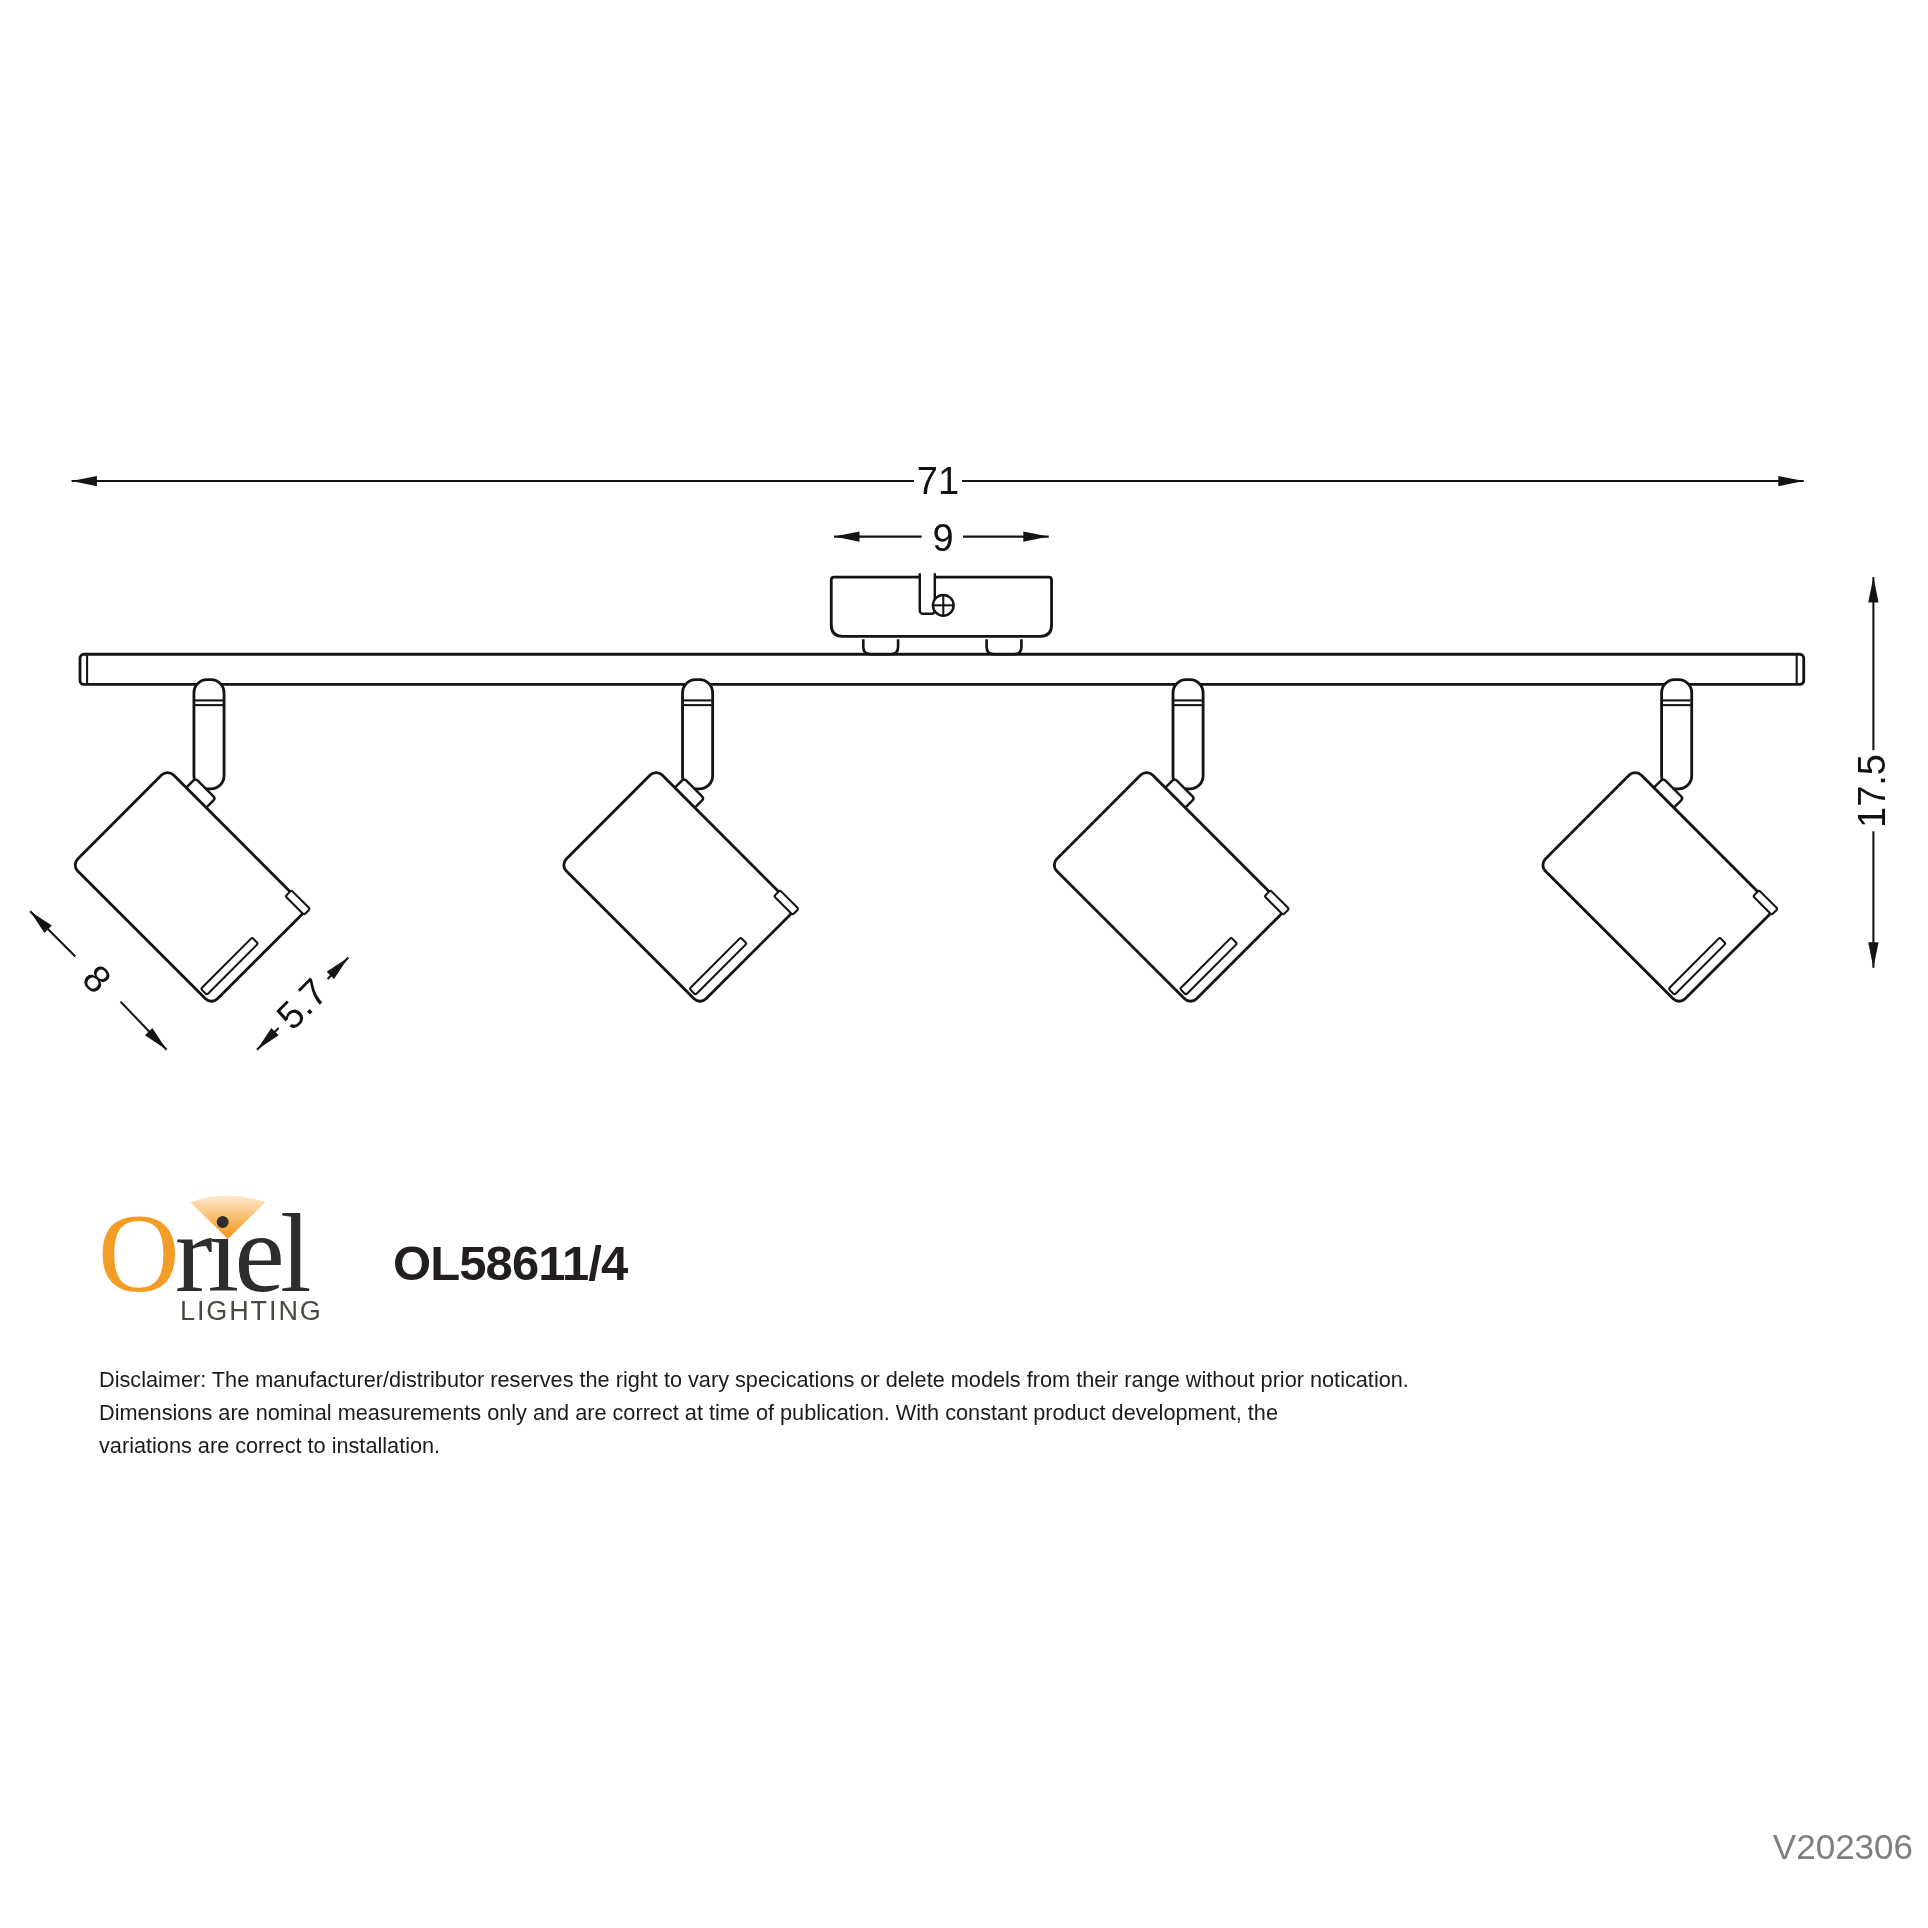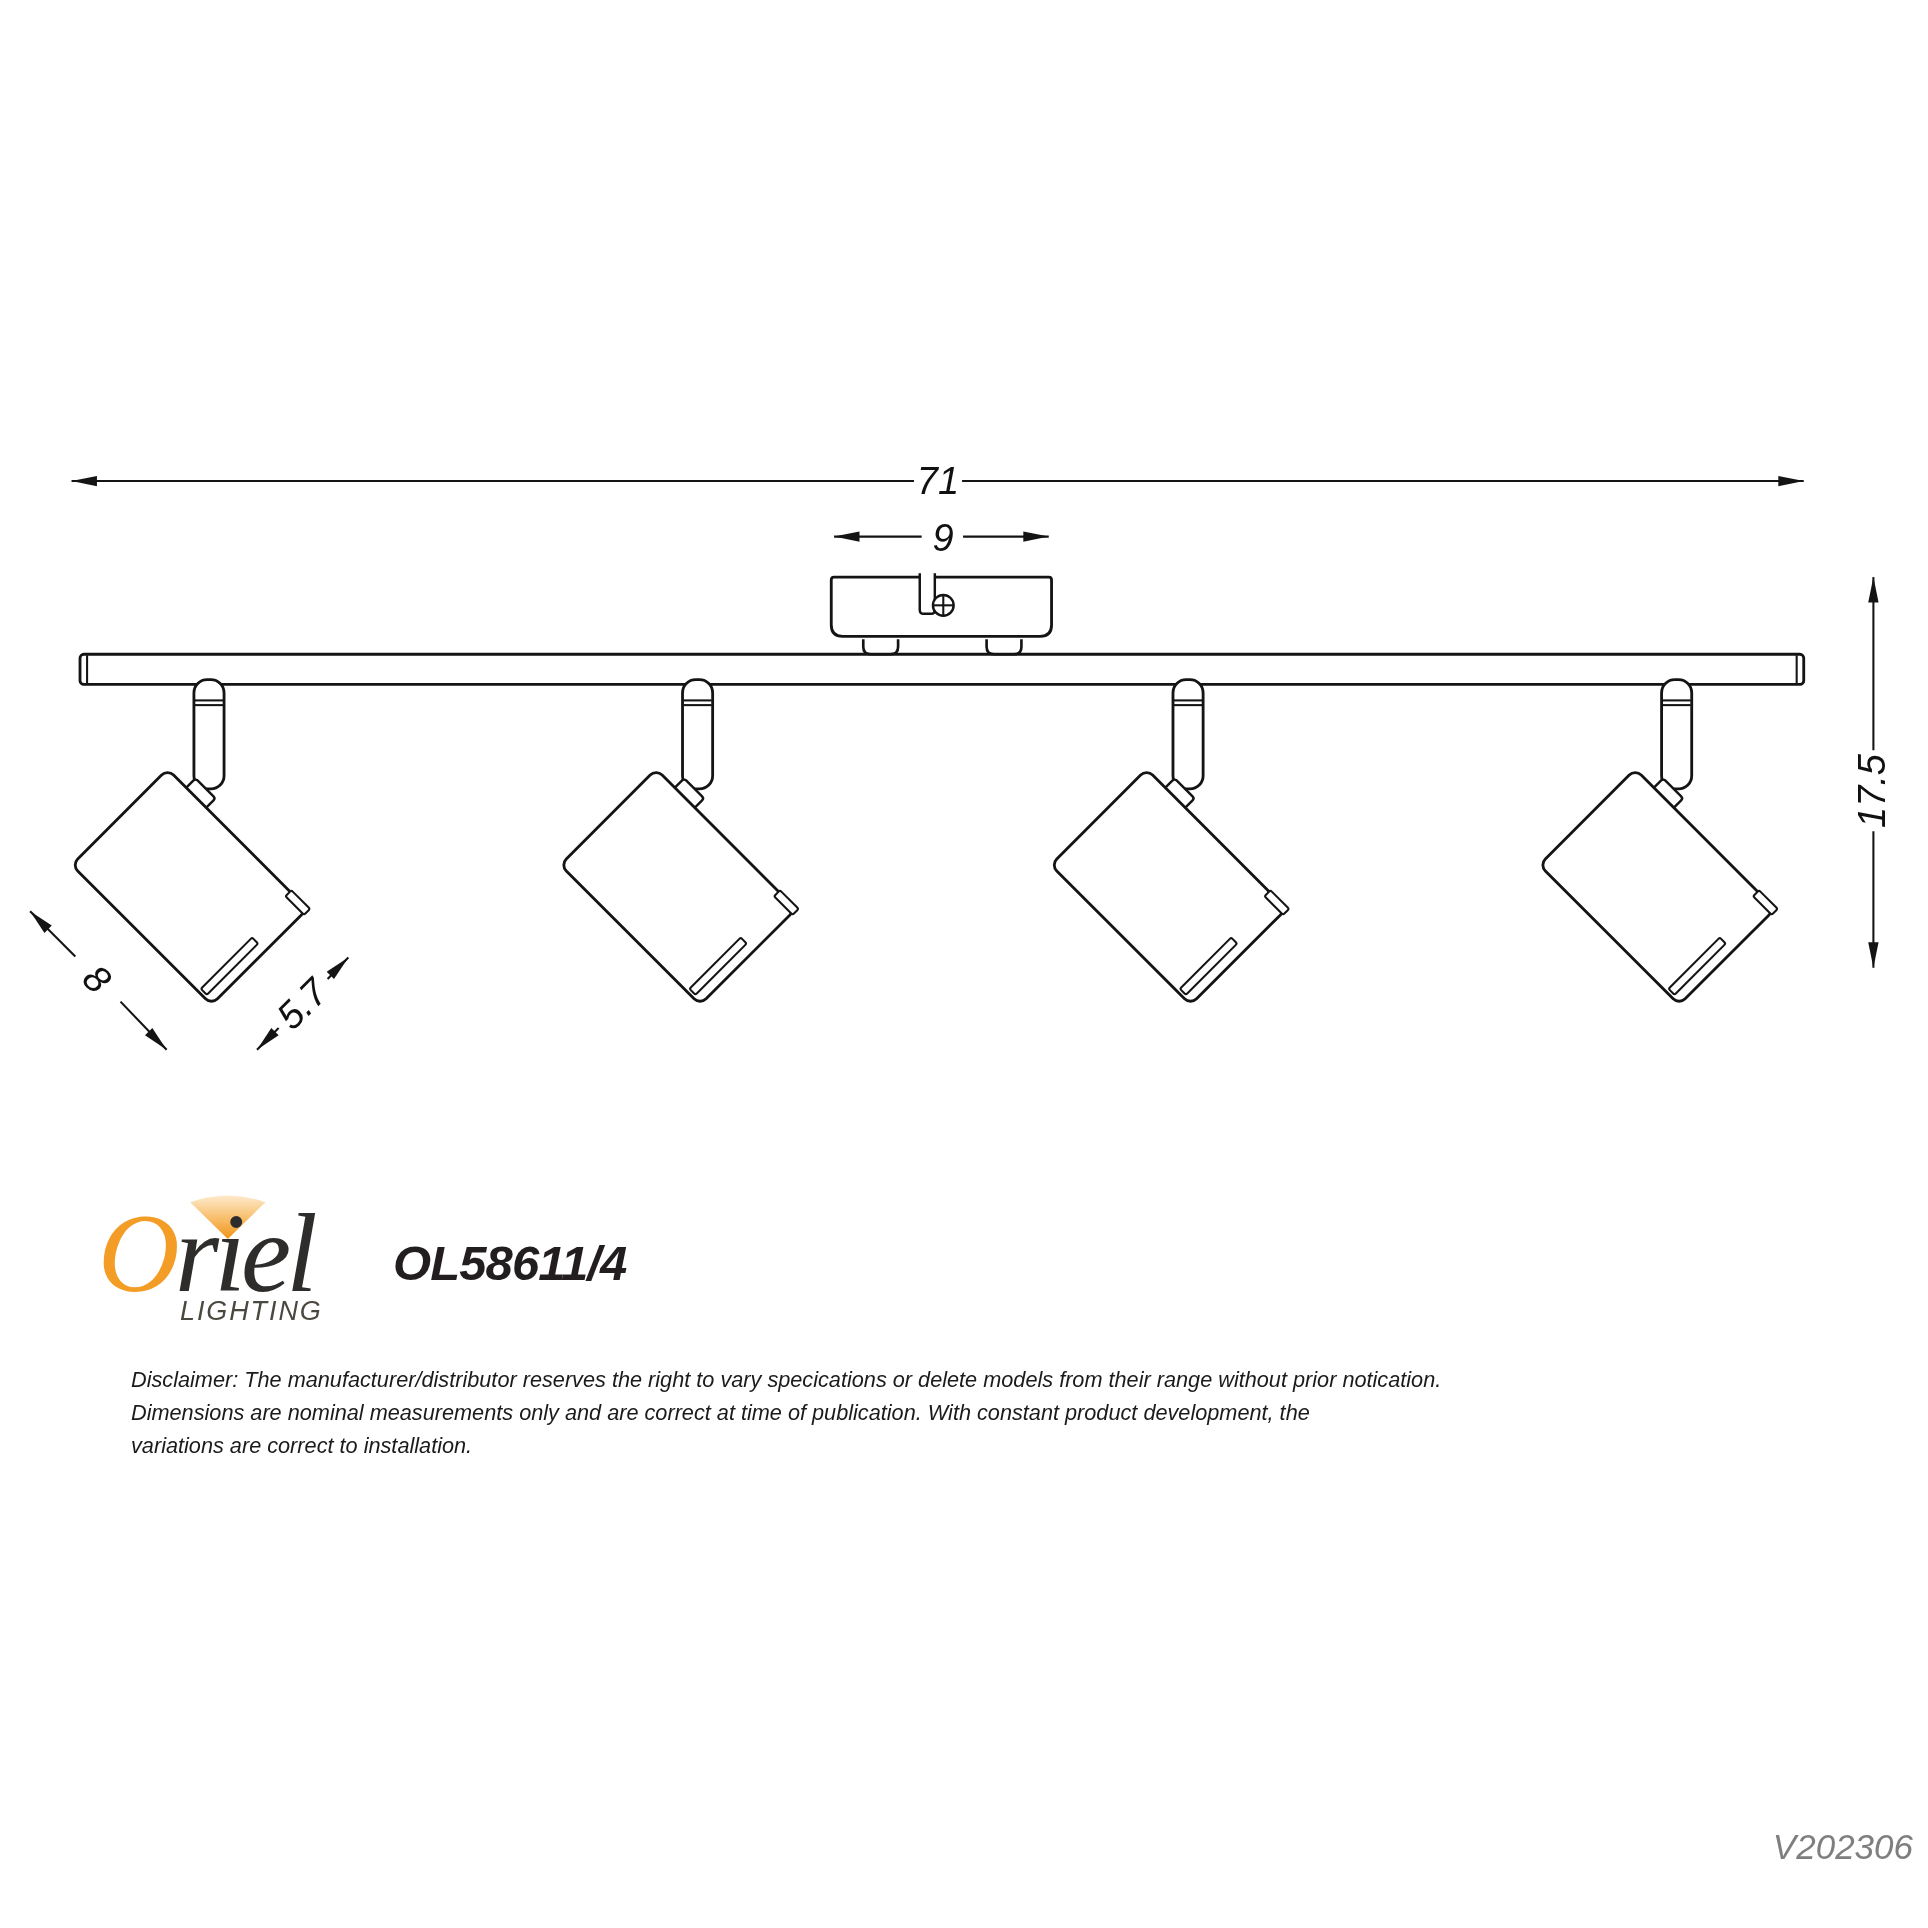--- a/index.html
+++ b/index.html
@@ -1,17 +1,17 @@
 <!DOCTYPE html>
 <html style="font-size:15px"><head>
 <meta charset="utf-8">
 <style>
   html,body{margin:0;padding:0;background:#ffffff;}
   body{width:1928px;height:1928px;position:relative;font-family:"Liberation Sans",sans-serif;}
-  .canvas{position:absolute;left:0;top:0;width:1928px;height:1928px;background:#fff;overflow:hidden;font-style:italic;}
+  .canvas{position:absolute;left:0;top:0;width:1928px;height:1928px;background:#fff;overflow:hidden;}
   svg.draw{position:absolute;left:0;top:0;}
   .dim-label{
     position:absolute;color:#111;font-size:38px;font-family:"Liberation Sans",sans-serif;
     transform:translate(-50%,-50%);white-space:nowrap;background:#fff;padding:0 2.8px;line-height:1;
   }
   .dim-label.rot-ccw{transform:translate(-50%,-50%) rotate(-90deg);}
   .dim-label.rot-45{transform:translate(-50%,-50%) rotate(45deg);}
   .dim-label.rot-m45{transform:translate(-50%,-50%) rotate(-45deg);}
   .brand{
     position:absolute;left:98px;top:1196px;line-height:1;font-family:"Liberation Serif",serif;
@@ -23,21 +23,21 @@
     position:absolute;left:180px;top:1298px;font-size:27px;letter-spacing:1.9px;color:#4B4840;
     font-family:"Liberation Sans",sans-serif;white-space:nowrap;line-height:1;text-align:right;
   }
   .product-code{
     position:absolute;left:393px;top:1239px;font-size:49px;font-weight:bold;color:#221E1F;
     letter-spacing:-0.9px;line-height:1;white-space:nowrap;
   }
   .disclaimer{
     position:absolute;left:99px;top:1363px;color:#1b1b1b;font-size:21.7px;line-height:33px;
   }
-  .disclaimer div{white-space:nowrap;margin-left:32px;}
+  .disclaimer div{white-space:nowrap;}
   .version{
     position:absolute;right:15px;top:1829px;font-size:35px;color:#7F7F7F;line-height:1;white-space:nowrap;
   }
 </style>
 </head>
 <body>
 
 <div class="canvas">
 
   <svg class="draw" width="1928" height="1928" viewBox="0 0 2048 2048">

